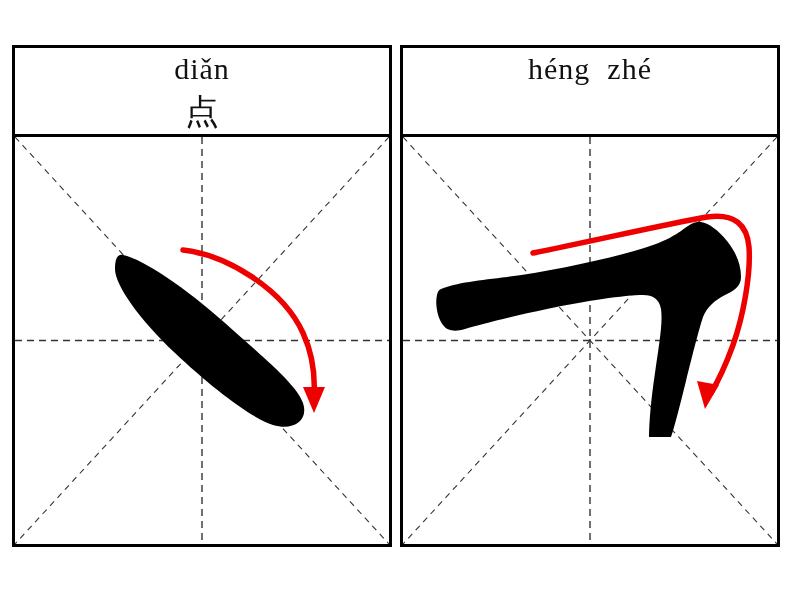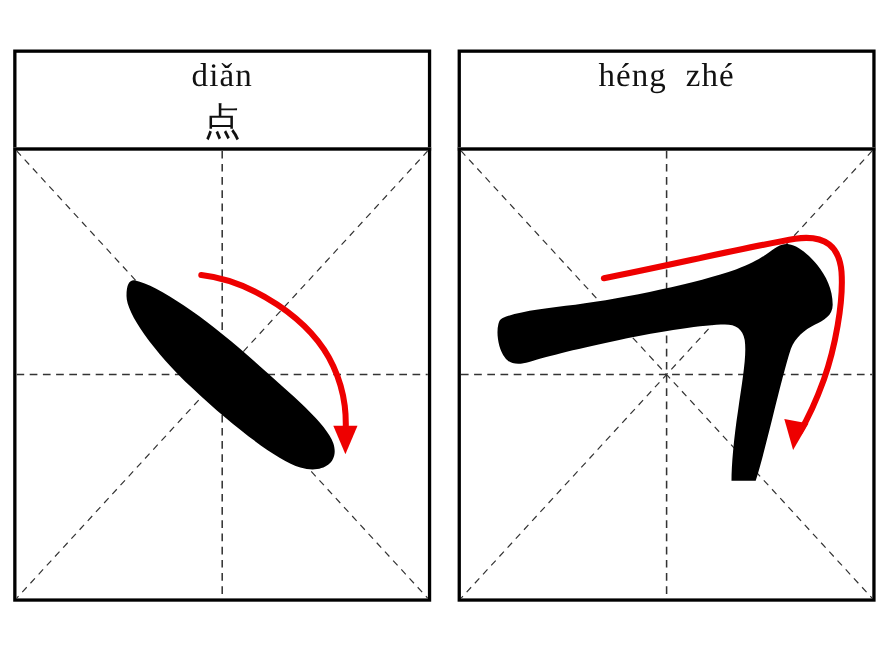--- a/index.html
+++ b/index.html
@@ -23,21 +23,21 @@
     height: 600px;
   }
 
   
   .panel {
     position: absolute;
     top: 45px;
     width: 376px;
   }
   .panel.left  { left: 12px; }
-  .panel.right { left: 416px; }
+  .panel.right { left: 400px; }
 
   .label-box {
     box-sizing: border-box;
     width: 380px;
     height: 92px;
     border: 3px solid #000000;
     background: #ffffff;
     position: relative;
   }
 

